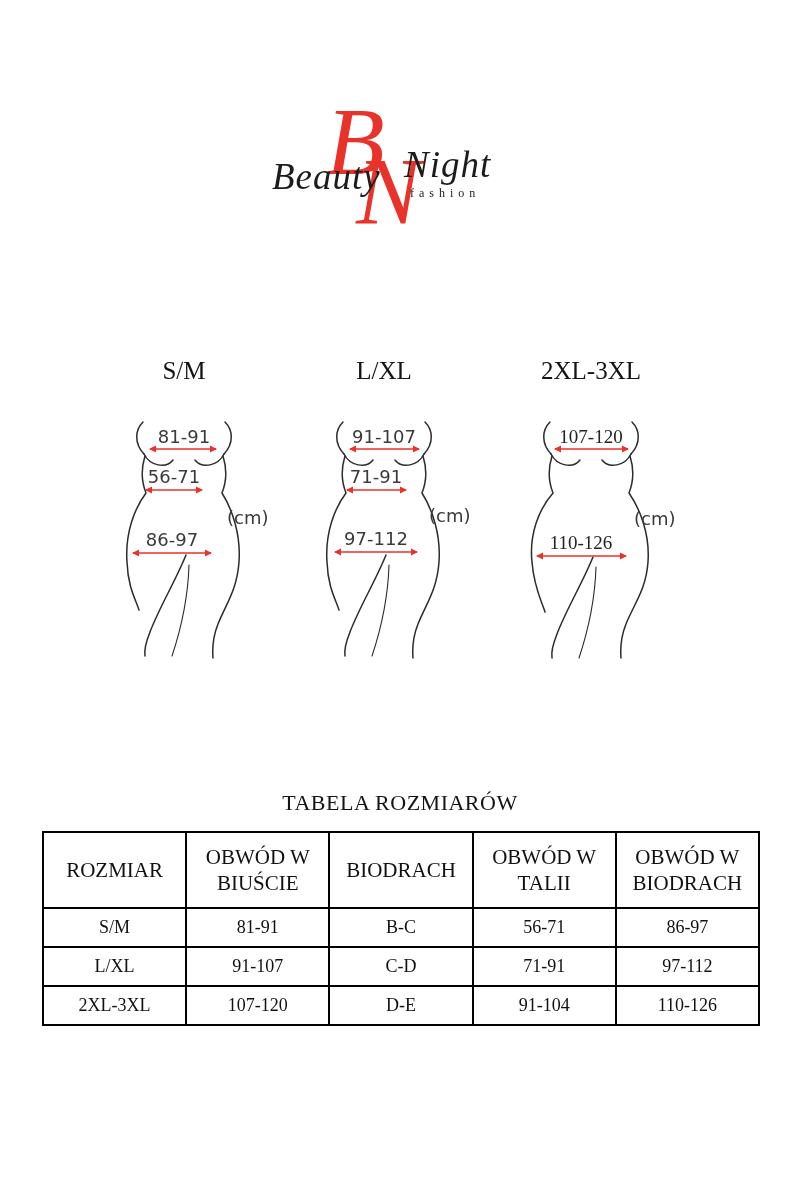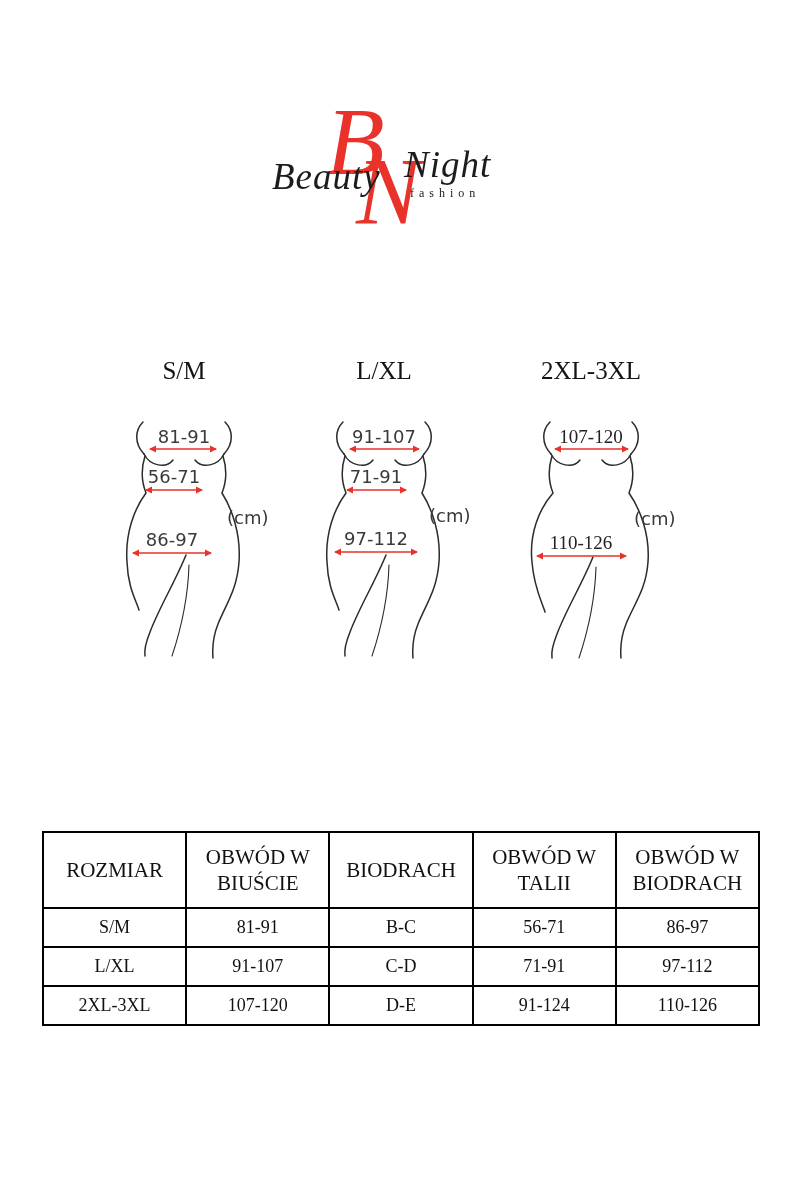--- a/index.html
+++ b/index.html
@@ -153,20 +153,21 @@
       <g>
         <text class="meas-label serif" x="75" y="137" text-anchor="middle">110-126</text>
         <line class="arrow-line" x1="31" y1="144" x2="120" y2="144"></line>
         <polygon class="arrow-head" points="30,144 37,140.6 37,147.4"></polygon>
         <polygon class="arrow-head" points="121,144 114,140.6 114,147.4"></polygon>
       </g>
       <text class="cm-label" x="128" y="113">(cm)</text>
     </svg>
   </div>
 
+  <div class="table-title">TABELA ROZMIARÓW</div>
 
   <table class="size-table">
     <thead>
       <tr>
         <th>ROZMIAR</th>
         <th>OBWÓD W BIUŚCIE</th>
         <th>BIODRACH</th>
         <th>OBWÓD W TALII</th>
         <th>OBWÓD W BIODRACH</th>
       </tr>
@@ -183,19 +184,19 @@
         <td>L/XL</td>
         <td>91-107</td>
         <td>C-D</td>
         <td>71-91</td>
         <td>97-112</td>
       </tr>
       <tr>
         <td>2XL-3XL</td>
         <td>107-120</td>
         <td>D-E</td>
-        <td>91-124</td>
+        <td>91-104</td>
         <td>110-126</td>
       </tr>
     </tbody>
   </table>
 
 </div>
 
 </body></html>

